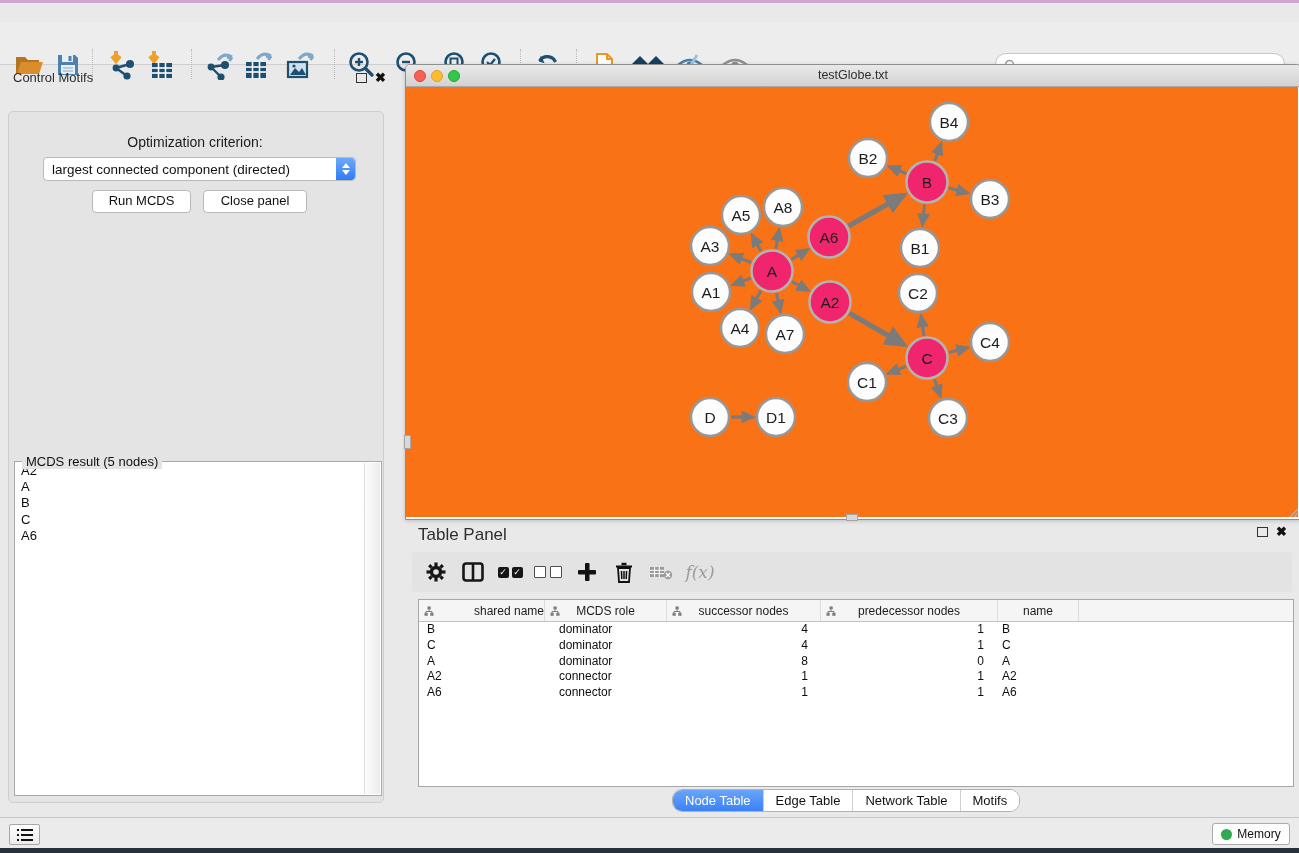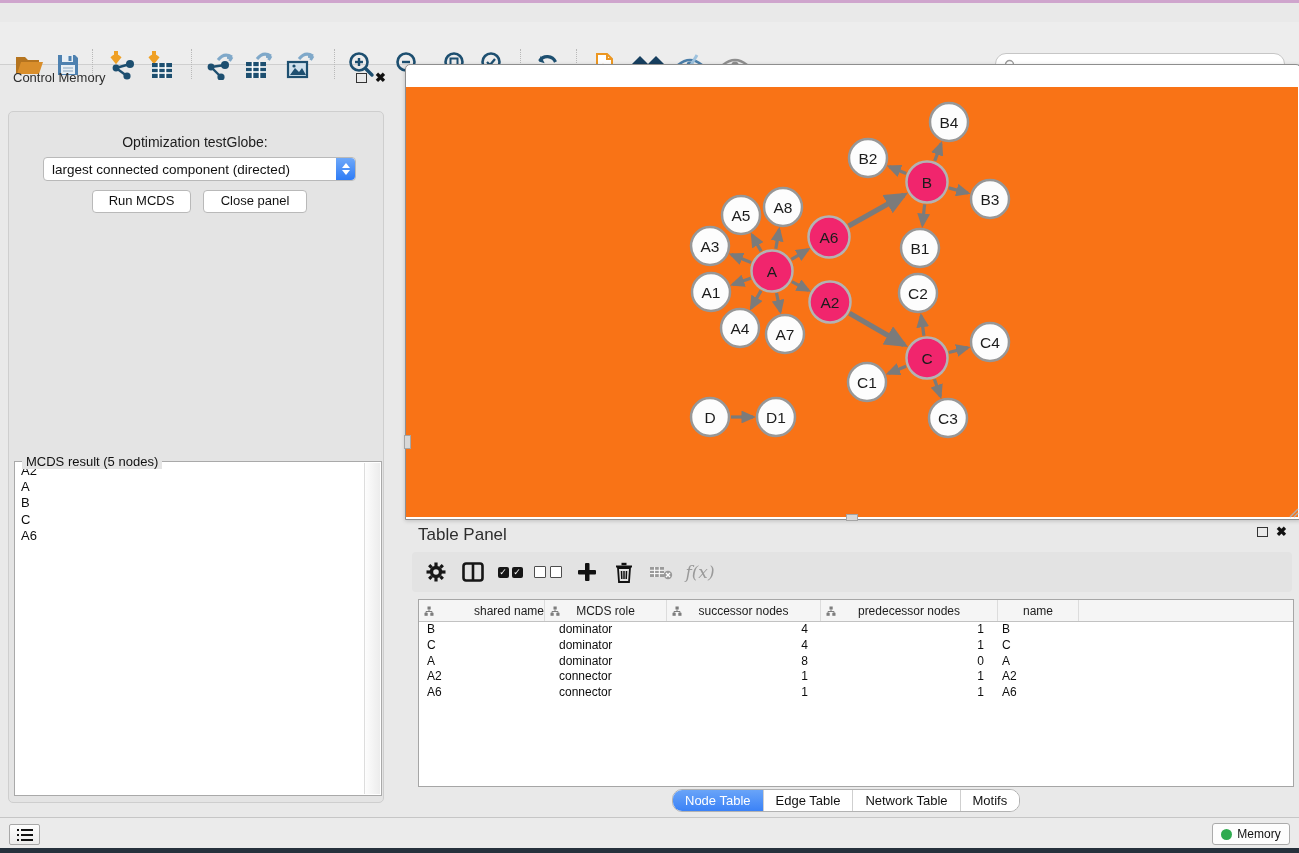--- a/index.html
+++ b/index.html
@@ -247,27 +247,27 @@
       <span style="margin:0 4px 0 8px;display:flex;">
         <svg width="13" height="13" viewBox="0 0 13 13">
             <circle cx="5.5" cy="5.5" r="4" stroke="#9a9a9a" stroke-width="1.4" fill="none"></circle>
             <line x1="8.5" y1="8.5" x2="12" y2="12" stroke="#9a9a9a" stroke-width="1.4"></line>
           </svg>
       </span>
       <input placeholder="" style="">
     </div>
   </div>
 
-  <span class="abs" id="cp-title">Control Memory</span>
+  <span class="abs" id="cp-title">Control Motifs</span>
   <span class="winbtns" style="left:356px;top:73px;">
     <span class="floatbox"></span>
     <span class="closex">✖</span>
   </span>
   <div class="abs" id="cp-body"></div>
-  <div class="abs" id="opt-label">Optimization testGlobe:</div>
+  <div class="abs" id="opt-label">Optimization criterion:</div>
   <div class="abs" id="criterion">
     <span class="val">largest connected component (directed)</span>
     <span class="stepper">
         <span class="arr-up"></span>
         <span class="arr-dn"></span>
       </span>
   </div>
   <div class="pushbtn" style="left:92px;top:190px;width:97px;">Run MCDS</div>
   <div class="pushbtn" style="left:203px;top:190px;width:102px;">Close panel</div>
   <div class="abs" id="mcds-group">
@@ -276,20 +276,26 @@
         <div class="li">A</div>
         <div class="li">B</div>
         <div class="li">C</div>
         <div class="li">A6</div>
       </div>
     <div id="mcds-scroll"></div>
   </div>
   <span class="abs" id="mcds-legend">MCDS result (5 nodes)</span>
 
   <div class="abs" id="netwin">
+    <div id="net-titlebar">
+      <span class="light" style="left:8px;top:5px;width:10px;height:10px;background:#f96157;border:1px solid #e0443c;"></span>
+      <span class="light" style="left:25px;top:5px;width:10px;height:10px;background:#fdbc2e;border:1px solid #e0a321;"></span>
+      <span class="light" style="left:42px;top:5px;width:10px;height:10px;background:#33c748;border:1px solid #23a835;"></span>
+      <span class="t">testGlobe.txt</span>
+    </div>
     <div id="net-canvas"><svg width="892" height="430">
           <defs>
             <marker id="arrow" markerUnits="strokeWidth" markerWidth="4.5" markerHeight="4" refX="3.6" refY="2" orient="auto">
               <path d="M0,0 L4.5,2 L0,4 Z" fill="#7b7b7b"></path>
             </marker>
           </defs>
           <line x1="355.1028926321219" y1="164.31490281931693" x2="346.13926530938653" y2="148.12254378469825" stroke="#7b7b7b" stroke-width="3.2" marker-end="url(#arrow)"></line>
           <line x1="369.811302350985" y1="161.82514995790555" x2="373.1040020412153" y2="142.6676244874743" stroke="#7b7b7b" stroke-width="3.2" marker-end="url(#arrow)"></line>
           <line x1="345.1325668792707" y1="175.58571245131884" x2="325.33115385674546" y2="167.60127171642964" stroke="#7b7b7b" stroke-width="3.2" marker-end="url(#arrow)"></line>
           <line x1="344.7254043180134" y1="191.3240411364216" x2="326.74736447491966" y2="197.5132023938801" stroke="#7b7b7b" stroke-width="3.2" marker-end="url(#arrow)"></line>

